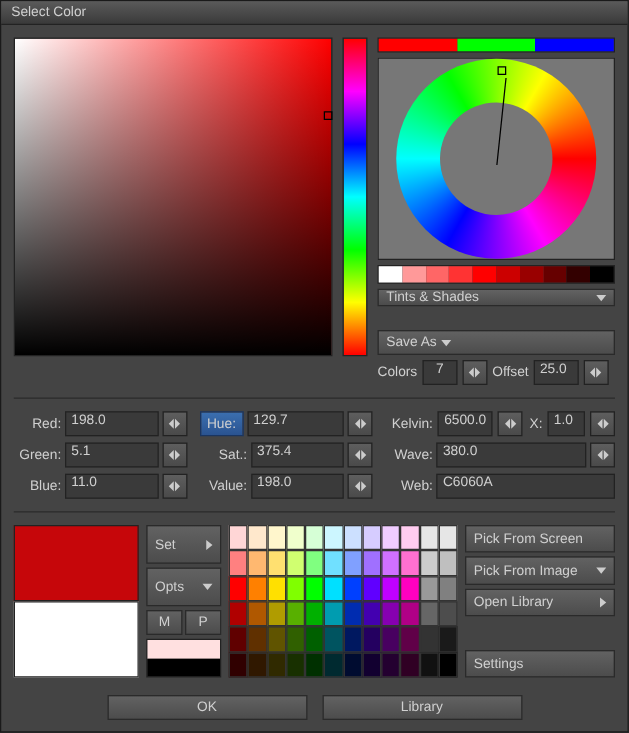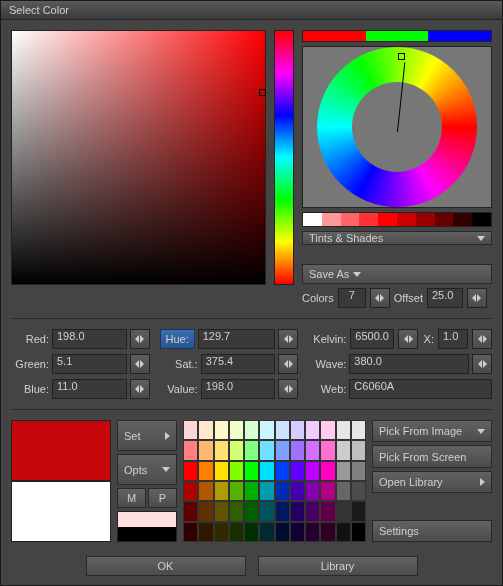--- a/index.html
+++ b/index.html
@@ -301,25 +301,25 @@
             <div style="background: rgb(0, 12, 48);"></div>
             <div style="background: rgb(18, 0, 48);"></div>
             <div style="background: rgb(36, 0, 48);"></div>
             <div style="background: rgb(48, 0, 36);"></div>
             <div style="background: rgb(17, 17, 17);"></div>
             <div style="background: rgb(0, 0, 0);"></div>
           </div>
         </div>
    <div class="rightcol">
     <div class="btn fill">
+            <span>Pick From Screen</span>
+          </div>
+    <div class="btn fill">
             <span>Pick From Image</span>
             <span class="chev"></span>
-          </div>
-    <div class="btn fill">
-            <span>Pick From Screen</span>
           </div>
     <div class="btn fill">
             <span>Open Library</span>
             <span class="chevr"></span>
           </div>
     <div style="flex:1"></div>
     <div class="btn fill">
             <span>Settings</span>
           </div>
    </div>

